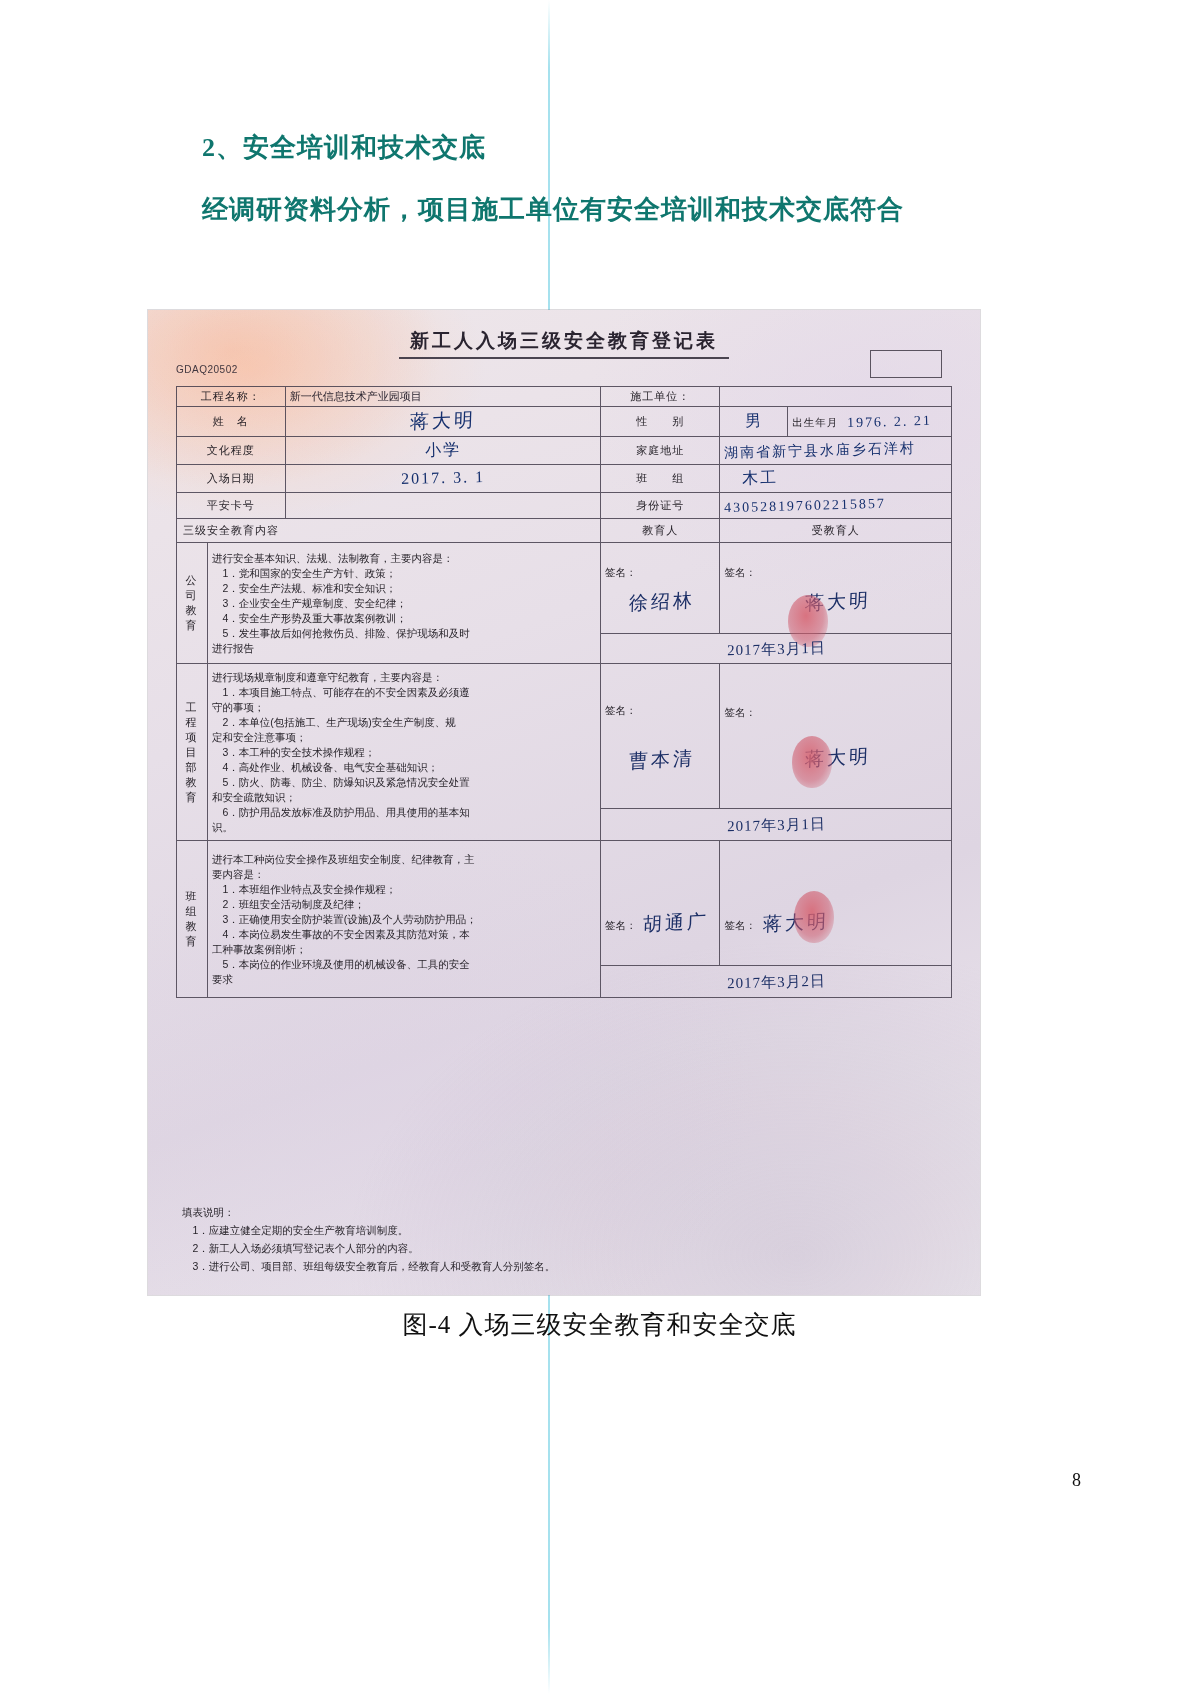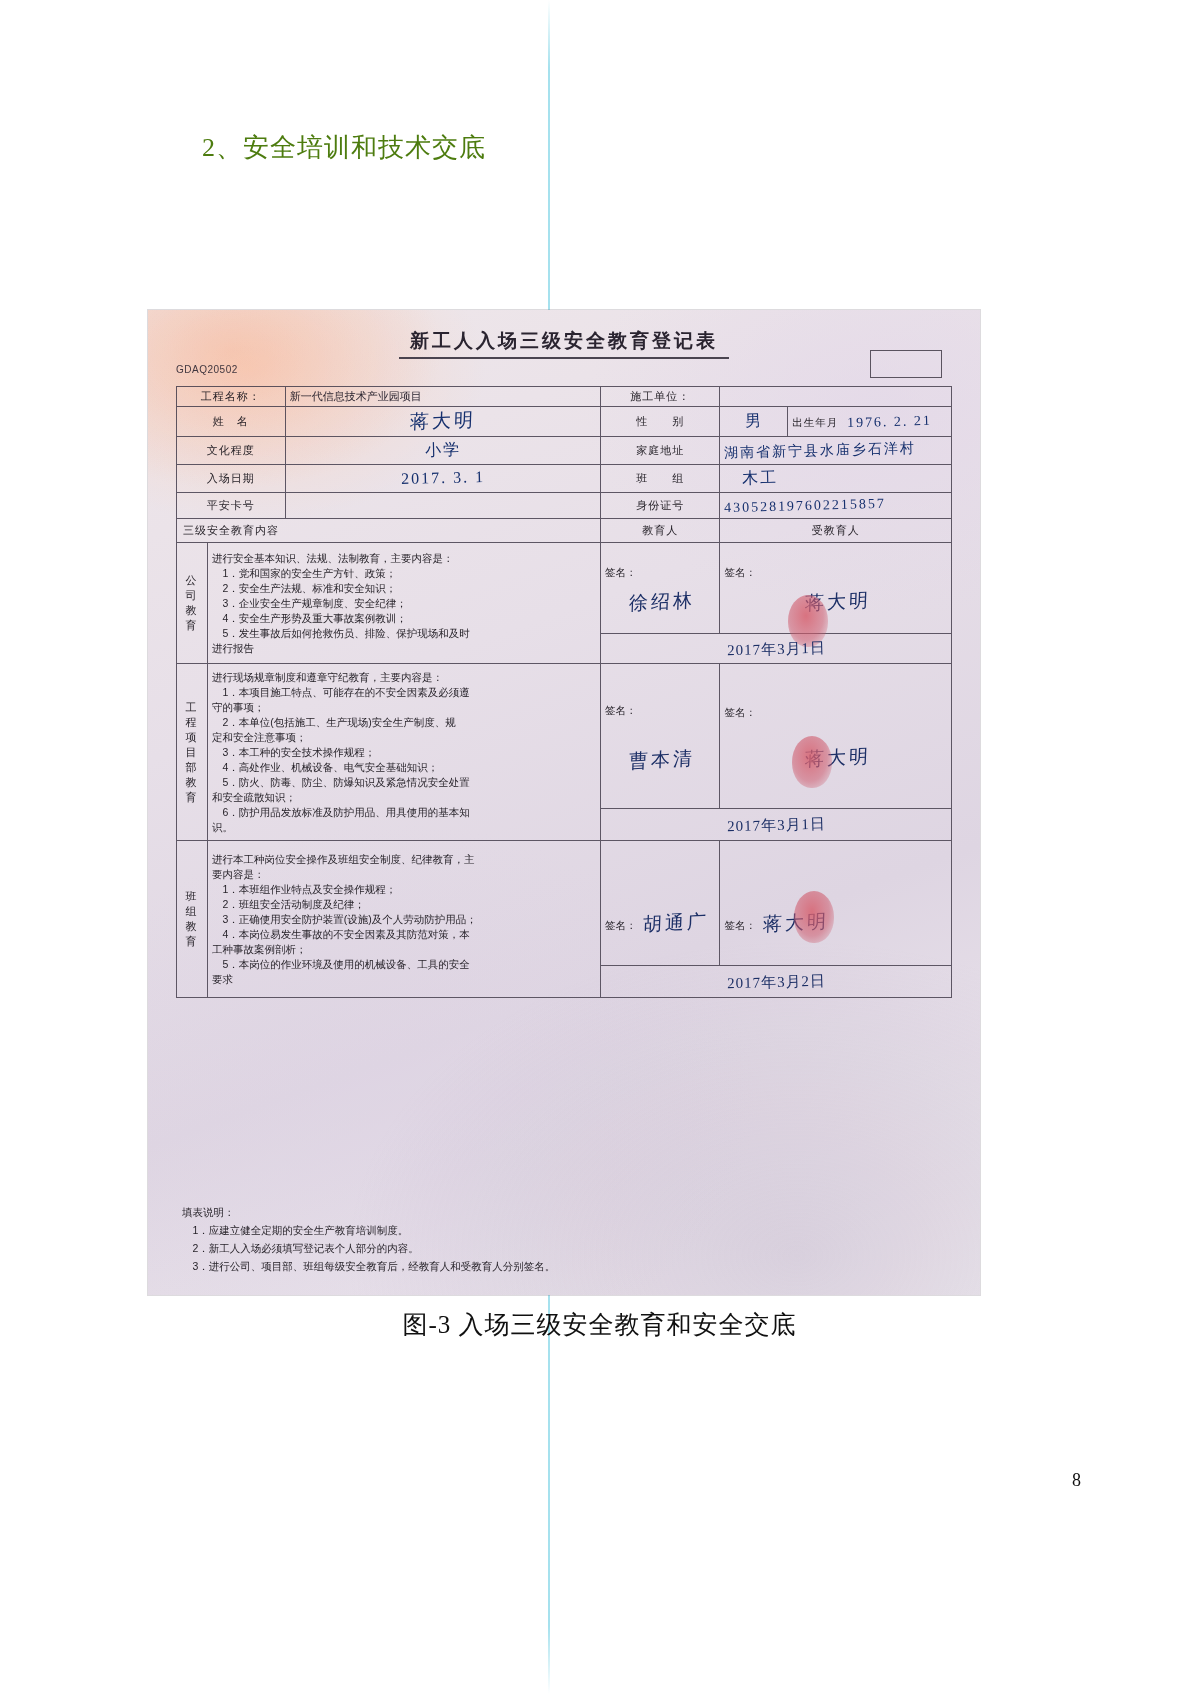--- a/index.html
+++ b/index.html
@@ -29,22 +29,23 @@
   .body-text {
     position: absolute;
     left: 150px;
     top: 120px;
     width: 900px;
   }
   .para {
     font-size: 26px;
     line-height: 56px;
     letter-spacing: 1px;
-    color: #4d7c0f;
+    color: #0f766e;
     margin: 0 0 6px 0;
+    font-weight: bold;
   }
   .para.indent {
     text-indent: 52px;
   }
   
   .scan {
     position: absolute;
     left: 148px;
     top: 310px;
     width: 832px;
@@ -217,20 +218,21 @@
 </style>
 </head>
 <body>
 
 <div class="page">
 
   <div class="fold-line"></div>
 
   <div class="body-text">
     <p class="para indent">2、安全培训和技术交底</p>
+    <p class="para indent">经调研资料分析，项目施工单位有安全培训和技术交底符合</p>
   </div>
 
   <div class="scan">
     <div class="scan-inner">
       <div class="form-title">新工人入场三级安全教育登记表</div>
       <div class="title-underline"></div>
       <div class="form-code">GDAQ20502</div>
       <div class="code-box"></div>
 
       <table class="form">
@@ -398,16 +400,16 @@
       <div class="notes">
         <div>填表说明：</div>
         <div>　1．应建立健全定期的安全生产教育培训制度。</div>
         <div>　2．新工人入场必须填写登记表个人部分的内容。</div>
         <div>　3．进行公司、项目部、班组每级安全教育后，经教育人和受教育人分别签名。</div>
       </div>
     </div>
     <div class="scan-overlay"></div>
   </div>
 
-  <div class="caption">图-3 入场三级安全教育和安全交底</div>
+  <div class="caption">图-4 入场三级安全教育和安全交底</div>
   <div class="page-number">8</div>
 
 </div>
 
 </body></html>

